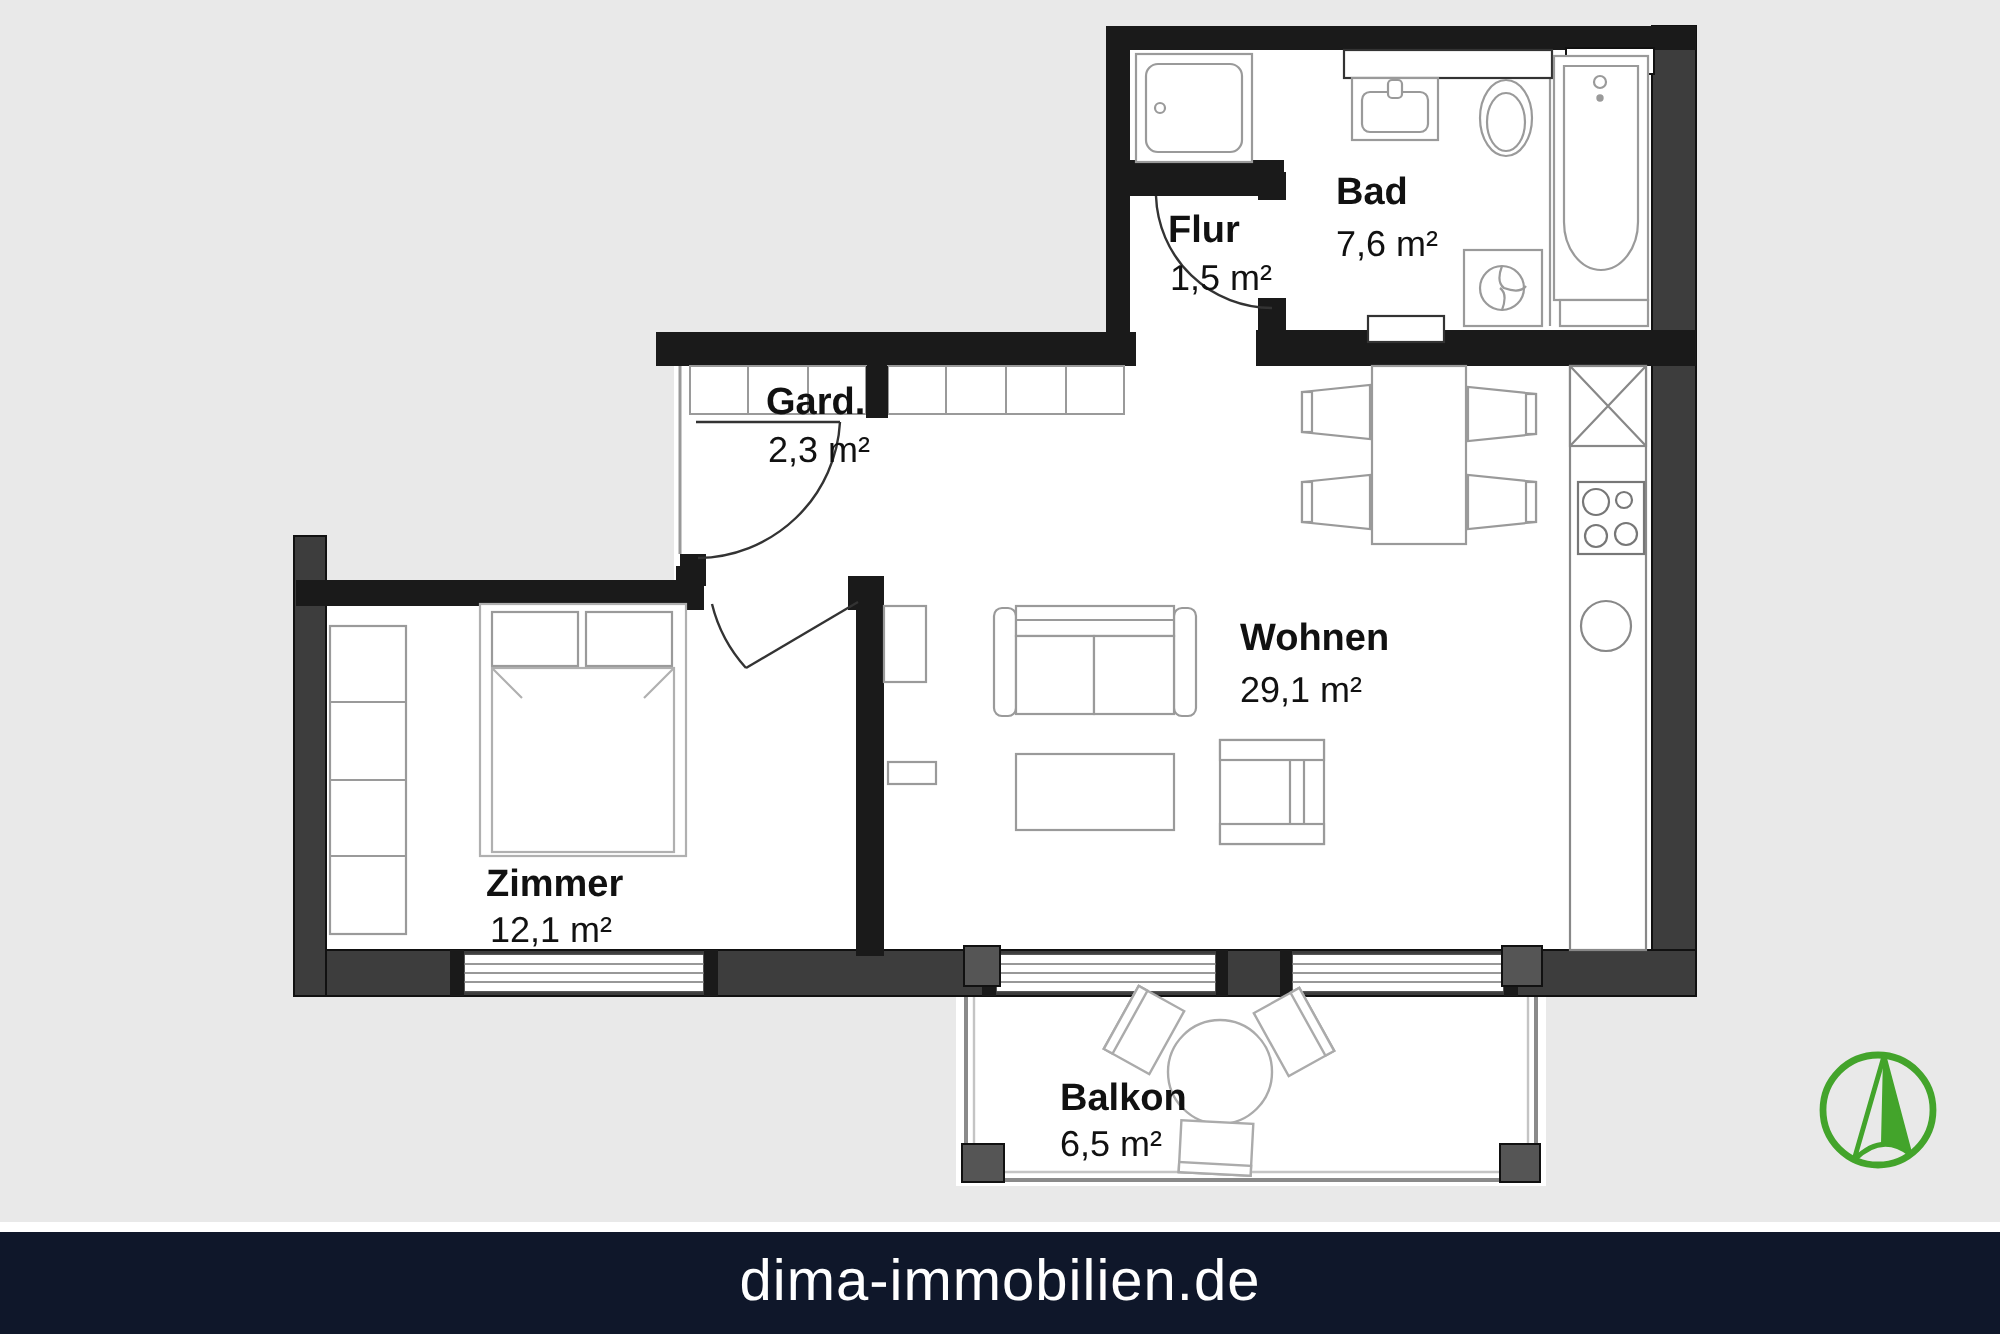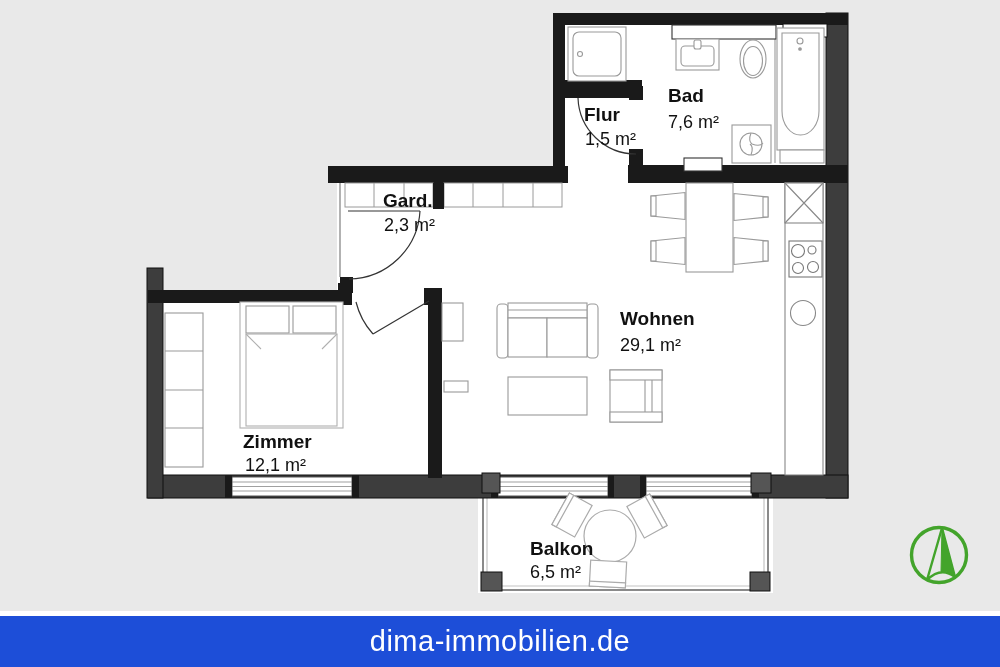--- a/index.html
+++ b/index.html
@@ -245,17 +245,17 @@
   <div class="logo">
     <svg width="72" height="72" viewBox="0 0 72 72">
       <circle cx="36" cy="36" r="27.5" fill="none" stroke="#43a42b" stroke-width="3.4"></circle>
       <path d="M 39,9 L 52,58 Q 38,47 24,61 Z" fill="none" stroke="#43a42b" stroke-width="2.4" stroke-linejoin="round"></path>
       <path d="M 39,9 L 52,58 Q 44,51 38,52.5 Z" fill="#43a42b" stroke="#43a42b" stroke-width="1" stroke-linejoin="round"></path>
     </svg>
   </div>
 
   <div class="divider"></div>
 
-  <div class="footer" id="footer-bar" style="background: #1d4ed8;">
+  <div class="footer" id="footer-bar" style="background: #0f172a;">
     <span class="footer-text">dima-immobilien.de</span>
   </div>
 
 </div>
 
 </body></html>

